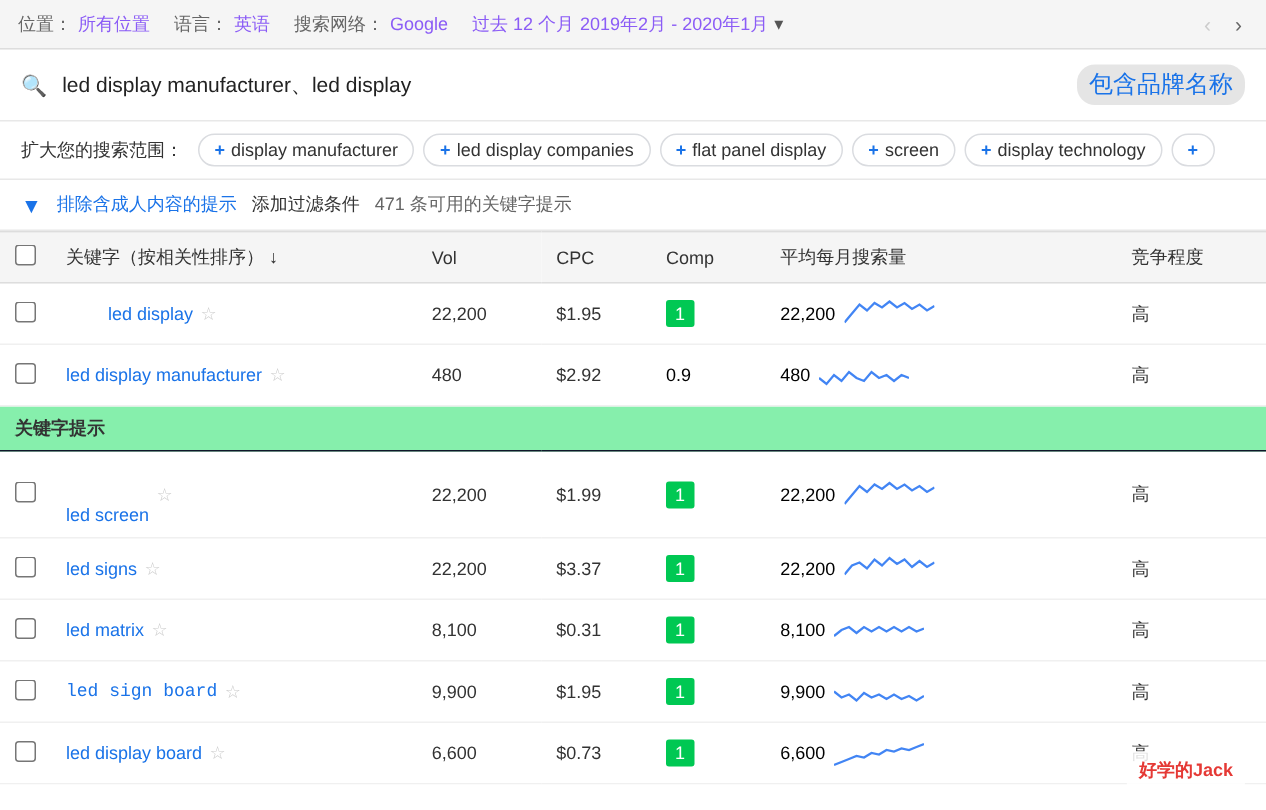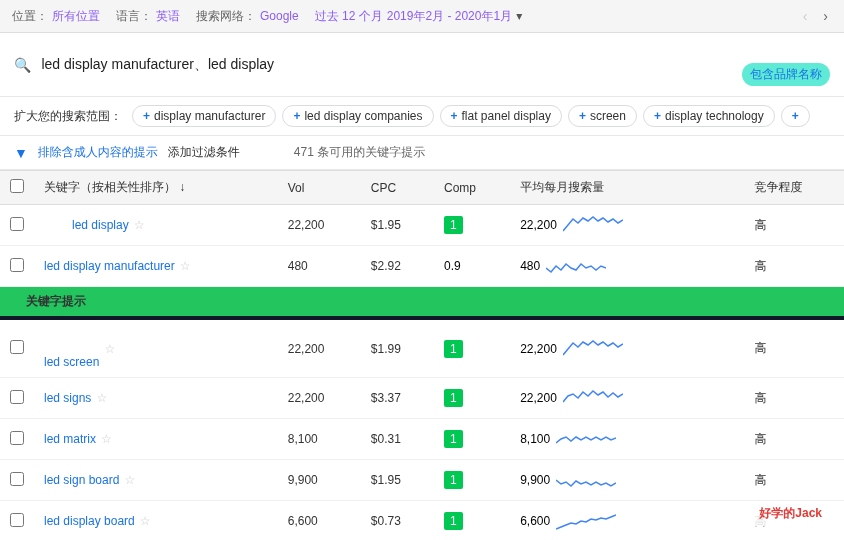--- a/index.html
+++ b/index.html
@@ -59,27 +59,26 @@
     }
     .search-input {
       flex: 1;
       border: none;
       outline: none;
       font-size: 14px;
       color: #222;
       background: transparent;
     }
     .brand-badge {
-      background: #5eead4;
+      background: #e5e5e5;
       color: #1a73e8;
-      font-size: 12px;
+      font-size: 16px;
       padding: 3px 8px;
       border-radius: 12px;
       white-space: nowrap;
-      margin-top: 20px;
     }
 
     
     .suggestions-row {
       padding: 8px 14px;
       border-bottom: 1px solid #e8e8e8;
       display: flex;
       align-items: center;
       gap: 6px;
       flex-wrap: nowrap;
@@ -126,21 +125,20 @@
       text-decoration: none;
     }
     .filter-add {
       color: #333;
       font-size: 12px;
       cursor: pointer;
     }
     .filter-count {
       color: #666;
       font-size: 12px;
-      margin-left: 44px;
     }
 
     
     .table-wrap {
       overflow: auto;
     }
     table {
       width: 100%;
       border-collapse: collapse;
       font-size: 12px;
@@ -187,26 +185,26 @@
       display: flex;
       align-items: center;
       gap: 6px;
       font-size: 12px;
     }
 
     .level-cell { font-size: 12px; color: #333; }
 
     
     .section-row td {
-      background: #22c55e;
+      background: #86efac;
       font-weight: 600;
       color: #333;
       font-size: 12px;
-      padding: 6px 26px;
-      border-bottom: 4px solid #0f172a;
+      padding: 6px 10px;
+      border-bottom: 1px solid #0f172a;
     }
 
     
     .sparkline {
       width: 60px;
       height: 24px;
     }
 
     
     .watermark {
@@ -413,21 +411,21 @@
                 <path fill="none" stroke="#4285f4" stroke-width="1.5" d="M0,16 L5,12 L10,10 L15,14 L20,10 L25,13 L30,10 L35,13 L40,10 L45,13 L50,10 L55,13 L60,11"></path>
               </svg>
             </div>
           </td>
           <td class="level-cell">高</td>
         </tr>
         <tr>
           <td class="checkbox-cell"><input type="checkbox" style=""></td>
           <td>
             <div class="keyword-cell">
-              <span style="cursor: pointer;">led sign board</span>
+              <span style="cursor: pointer; font-family: Liberation Mono, monospace;">led sign board</span>
               <span class="star-icon">☆</span>
             </div>
           </td>
           <td class="vol-cell">9,900</td>
           <td class="cpc-cell">$1.95</td>
           <td class="comp-cell"><span class="comp-green">1</span></td>
           <td>
             <div class="monthly-cell">
               <span>9,900</span>
               <svg width="60" height="24" class="sparkline">

